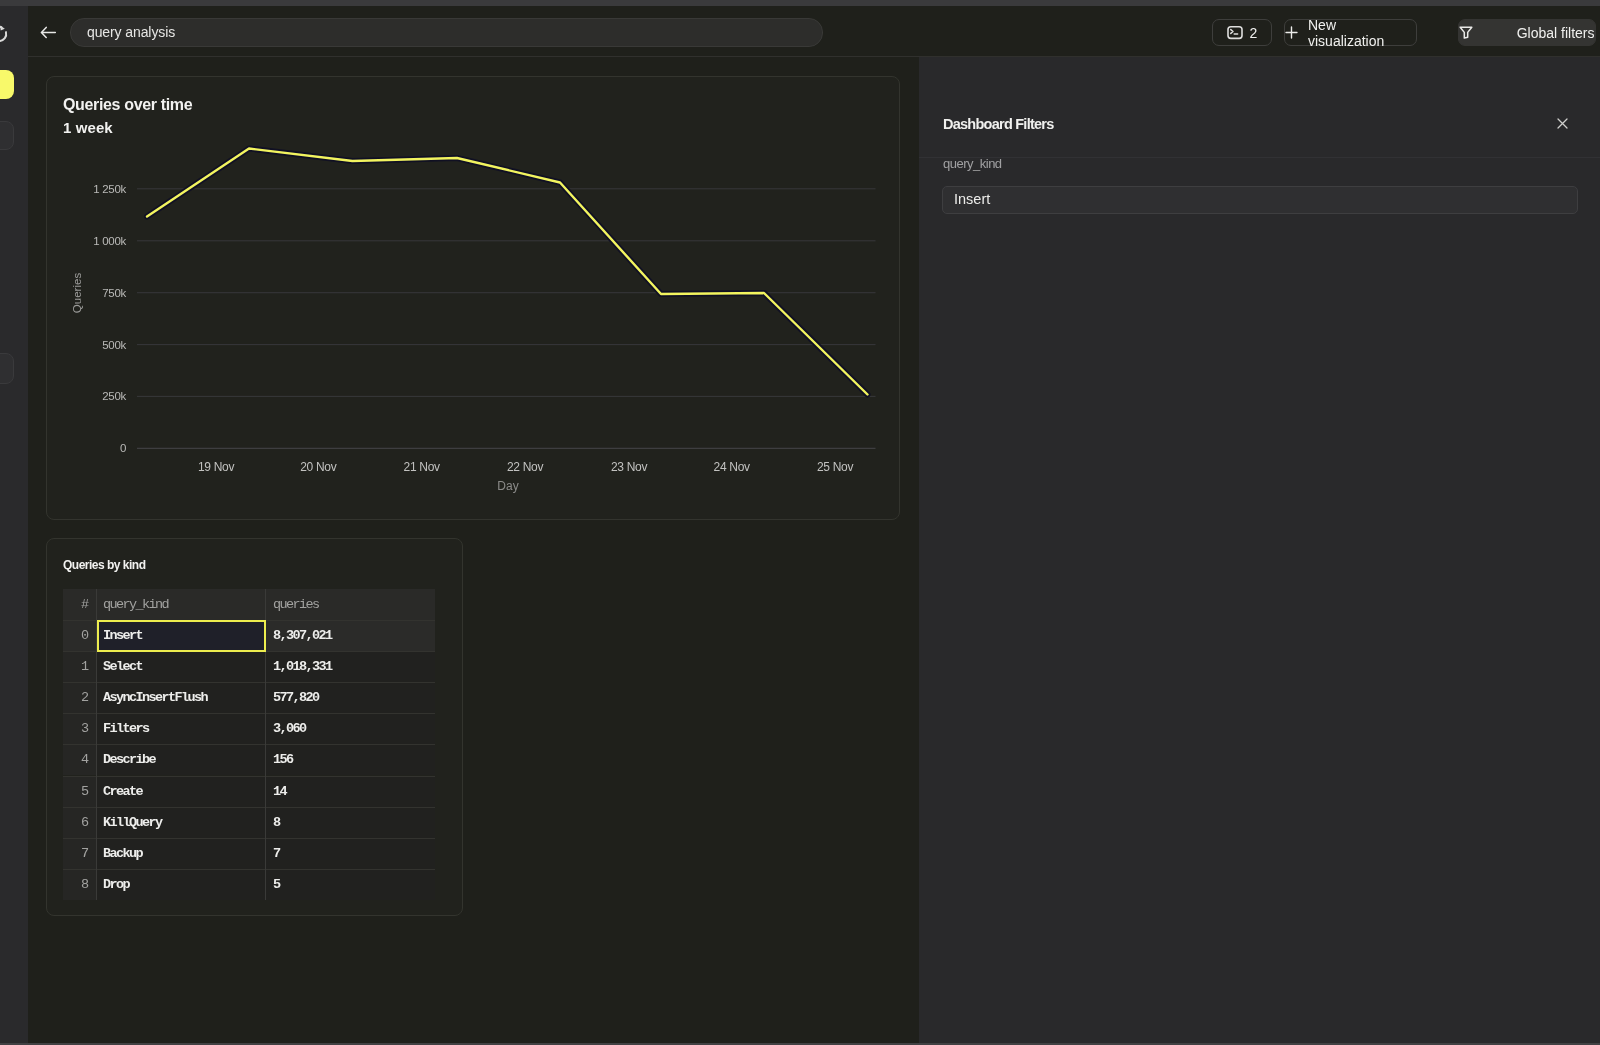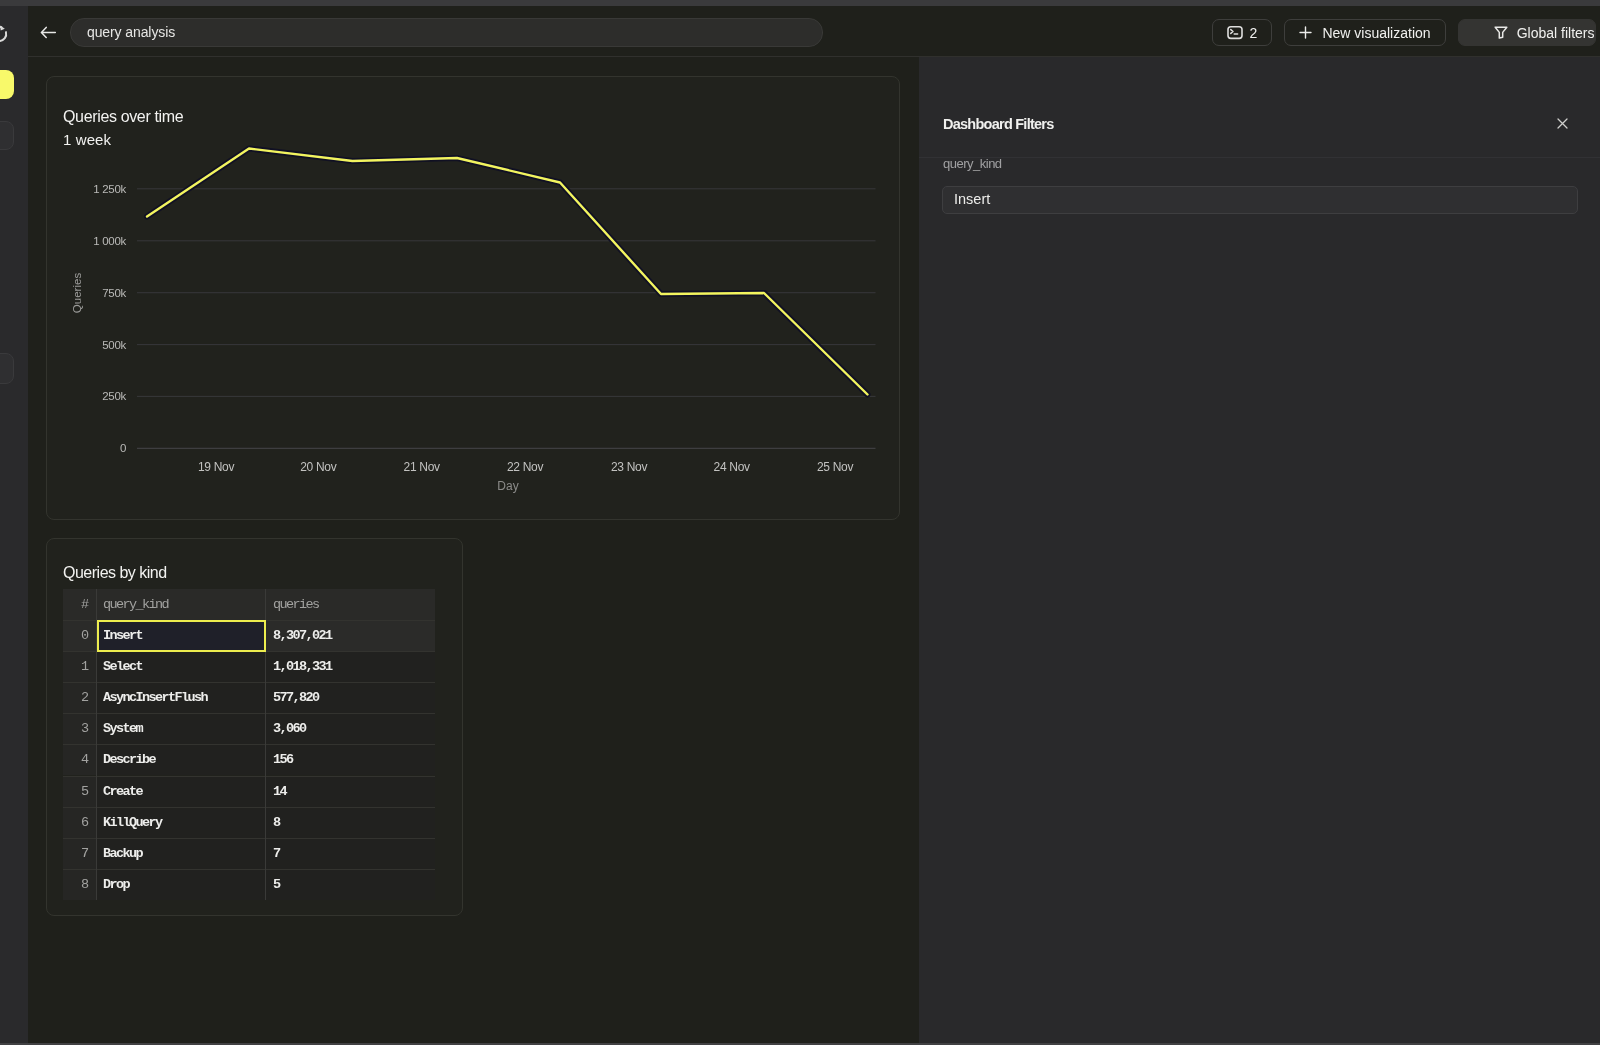--- a/index.html
+++ b/index.html
@@ -16,21 +16,21 @@
   .sbpill { position:absolute; left:-20px; width:34px; border-radius:8px; }
 
   
   #topbar { left:28px; top:6px; width:1572px; height:51px; background:#1f201b; border-bottom:1px solid #30302d; }
   #backarrow { left:12px; top:18px; width:16px; height:16px; }
   #nameinput { left:42px; top:12.3px; width:753px; height:28.5px; background:#2d2d2b; border:1px solid #393937; border-radius:14px; color:#e6e6e4; font-size:14px; line-height:27px; padding-left:16px; letter-spacing:-0.1px; }
   .topbtn { position:absolute; top:13px; height:27px; border:1px solid #3e3e3c; border-radius:7px; color:#f0f0ee; font-size:14px; display:flex; align-items:center; }
 
   
   .card { background:#21221d; border:1px solid #33342e; border-radius:8px; }
-  .cardtitle { color:#f2f2f0; font-weight:normal; letter-spacing:0.1px;margin-top:12px; }
+  .cardtitle { color:#f2f2f0; font-weight:bold; letter-spacing:0.1px; }
   .cardtitle, .topbtn, #nameinput, .c1, .c2, .c3, .ptext, svg { filter:brightness(1); }
 
   
   #panel { left:919px; top:57px; width:681px; height:988px; background:#29292b; }
   #panelhead { position:absolute; left:0; top:0; width:681px; height:73px; border-bottom:1px solid #313134;margin-top:28px; }
 
   
   #qtable { left:16px; top:50px; width:372px; height:311px; font-family:"Liberation Mono", monospace; font-size:13.5px; letter-spacing:-1.6px; }
   .trow { position:absolute; left:0; width:372px; height:31px; }
   .c1 { position:absolute; left:0; top:0; width:32.5px; height:31px; background:#262624; color:#a2a2a0; text-align:right; padding-right:8px; line-height:31px; }
@@ -60,27 +60,27 @@
   <div id="nameinput" class="abs">query analysis</div>
 
   <div class="topbtn" style="left:1184px; width:60px; justify-content:center;">
     <svg width="16" height="15" viewBox="0 0 16 15" fill="none" style="margin-right:7px;">
       <rect x="1" y="1.8" width="14" height="11.6" rx="2.8" stroke="#dededd" stroke-width="1.6"></rect>
       <path d="M3.8 4.6 L6 6.5 L3.8 8.4" stroke="#dededd" stroke-width="1.5" stroke-linecap="round" stroke-linejoin="round"></path>
       <path d="M7.2 9 H10.6" stroke="#dededd" stroke-width="1.5" stroke-linecap="round"></path>
     </svg>
     <span>2</span>
   </div>
-  <div class="topbtn" style="left:1256px; width:162px; justify-content:center;">
+  <div class="topbtn" style="left:1256px; width:133px; justify-content:center;">
     <svg width="13" height="13" viewBox="0 0 13 13" fill="none" style="margin-right:10px;">
       <path d="M6.5 1 V12 M1 6.5 H12" stroke="#ececea" stroke-width="1.4" stroke-linecap="round"></path>
     </svg>
     <span>New visualization</span>
   </div>
-  <div class="topbtn" style="left:1429.5px; width:138px; background:#343432; border-color:#343432; justify-content:flex-end;">
+  <div class="topbtn" style="left:1429.5px; width:138px; background:#343432; border-color:#343432; justify-content:space-between;">
     <svg width="14" height="13" viewBox="0 0 14 13" fill="none" style="margin-right:9px;">
       <path d="M1.2 1.2 H12.8 L8.7 6.4 V11.2 L5.3 12 V6.4 Z" stroke="#e9e9e7" stroke-width="1.5" stroke-linejoin="round"></path>
     </svg>
     <span>Global filters</span>
   </div>
 </div>
 
 <div class="card abs" style="left:46px; top:76px; width:854px; height:443.5px;">
   <div class="cardtitle abs" style="left:16px; top:19px; font-size:16px; letter-spacing:-0.35px;">Queries over time</div>
   <div class="cardtitle abs" style="left:16px; top:42px; font-size:15px;">1 week</div>
@@ -115,21 +115,21 @@
       <text x="788" y="393.5">25 Nov</text>
     </g>
     <text x="461" y="412.5" font-family="Liberation Sans, sans-serif" font-size="12" fill="#8b8b89" text-anchor="middle">Day</text>
 
     <polyline points="100,139.5 202,71.5 305.5,84 410,81 513,105.5 614,217 717,216 820.5,317.5" stroke="#0e0e24" stroke-width="6" stroke-linejoin="round" stroke-linecap="round" opacity="0.9"></polyline>
     <polyline points="100,139.5 202,71.5 305.5,84 410,81 513,105.5 614,217 717,216 820.5,317.5" stroke="#f2f45f" stroke-width="2.4" stroke-linejoin="round" stroke-linecap="round"></polyline>
   </svg>
 </div>
 
 <div class="card abs" style="left:46px; top:538px; width:417px; height:378px;">
-  <div class="cardtitle abs" style="left:16px; top:13px; font-size:16px; letter-spacing:-0.5px;">Queries by kind</div>
+  <div class="cardtitle abs" style="left:16px; top:19px; font-size:12px; letter-spacing:-0.5px;">Queries by kind</div>
   <div id="qtable" class="abs">
 
     <div class="trow" style="top:0; background:#2a2a28;">
       <div class="c1" style="background:none; color:#a2a2a0;">#</div>
       <div class="c2" style="color:#a2a2a0; font-weight:normal;">query_kind</div>
       <div class="c3" style="color:#a2a2a0; font-weight:normal;">queries</div>
     </div>
 
     <div class="trow" style="top:31.0px; background:#2b2b29;">
           <div class="c1" style="background:#2b2b29;">0</div>
@@ -144,21 +144,21 @@
         </div>
         <div class="sep" style="top:62.1px;"></div>
     <div class="trow" style="top:93.2px; background:#21211f;">
           <div class="c1" style="background:#262624;">2</div>
           <div class="c2" style="background:transparent;">AsyncInsertFlush</div>
           <div class="c3">577,820</div>
         </div>
         <div class="sep" style="top:93.2px;"></div>
     <div class="trow" style="top:124.30000000000001px; background:#21211f;">
           <div class="c1" style="background:#262624;">3</div>
-          <div class="c2" style="background:transparent;">System</div>
+          <div class="c2" style="background:transparent;">Filters</div>
           <div class="c3">3,060</div>
         </div>
         <div class="sep" style="top:124.30000000000001px;"></div>
     <div class="trow" style="top:155.4px; background:#21211f;">
           <div class="c1" style="background:#262624;">4</div>
           <div class="c2" style="background:transparent;">Describe</div>
           <div class="c3">156</div>
         </div>
         <div class="sep" style="top:155.4px;"></div>
     <div class="trow" style="top:186.5px; background:#21211f;">

